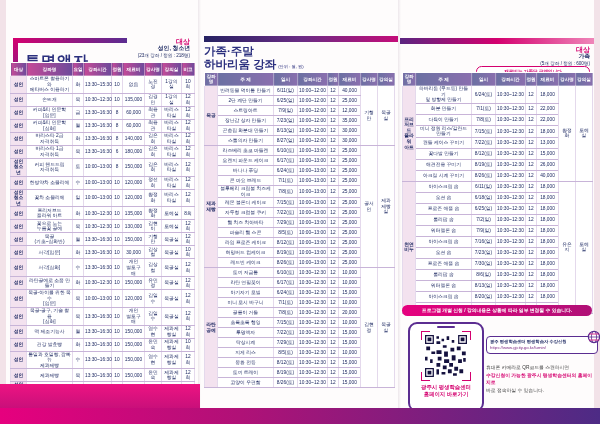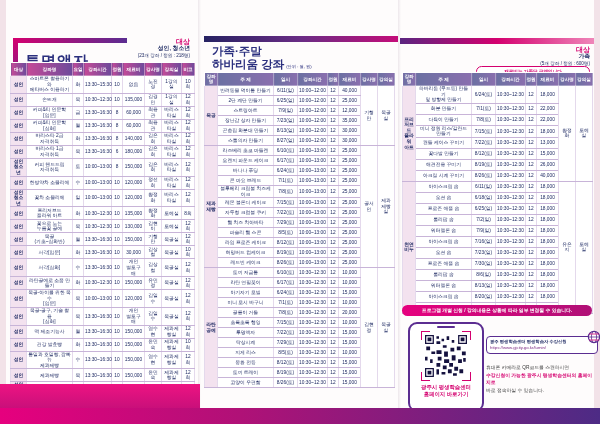--- a/index.html
+++ b/index.html
@@ -15,21 +15,21 @@
   
   .bar-top{position:absolute;height:6px;}
   #bar-mid{left:204px;top:36px;width:194px;background:linear-gradient(90deg,#262262,#6a2c85,#c40d79);}
   #bar-right{left:400px;top:38px;width:194px;background:linear-gradient(90deg,#5b2580,#d4006f,#ef86b9);}
   .bracket-h{position:absolute;left:13px;top:38px;width:114px;height:5px;background:linear-gradient(90deg,#d4006f,#5b2d91);}
   .bracket-v{position:absolute;left:13px;top:38px;width:5px;height:58px;background:linear-gradient(180deg,#d4006f,#5b2d91);}
 
   .panel-title{position:absolute;font-weight:bold;color:#2b2f7e;}
   #left-title{left:25px;top:52px;font-size:15px;letter-spacing:1px;}
   #left-title .unit{font-size:4.5px;font-weight:normal;letter-spacing:0;margin-left:2px;color:#2b2f7e;}
-  #mid-title{left:212px;top:45px;font-size:11.5px;line-height:13px;}
+  #mid-title{left:204px;top:45px;font-size:11.5px;line-height:13px;}
   #mid-title .unit{font-size:4.2px;font-weight:normal;margin-left:2px;}
 
   .target-block{position:absolute;text-align:right;line-height:7px;}
   #left-target{right:410px;top:38px;width:160px;}
   #right-target{right:10px;top:46px;width:170px;}
   .target-label{color:#d4006f;font-weight:bold;font-size:7px;display:block;}
   .target-value{font-size:5.8px;font-weight:bold;display:block;}
   .target-note{font-size:4.6px;display:block;}
   #fee-badge{
     position:absolute;right:10px;top:66px;width:112px;height:9px;line-height:9px;

